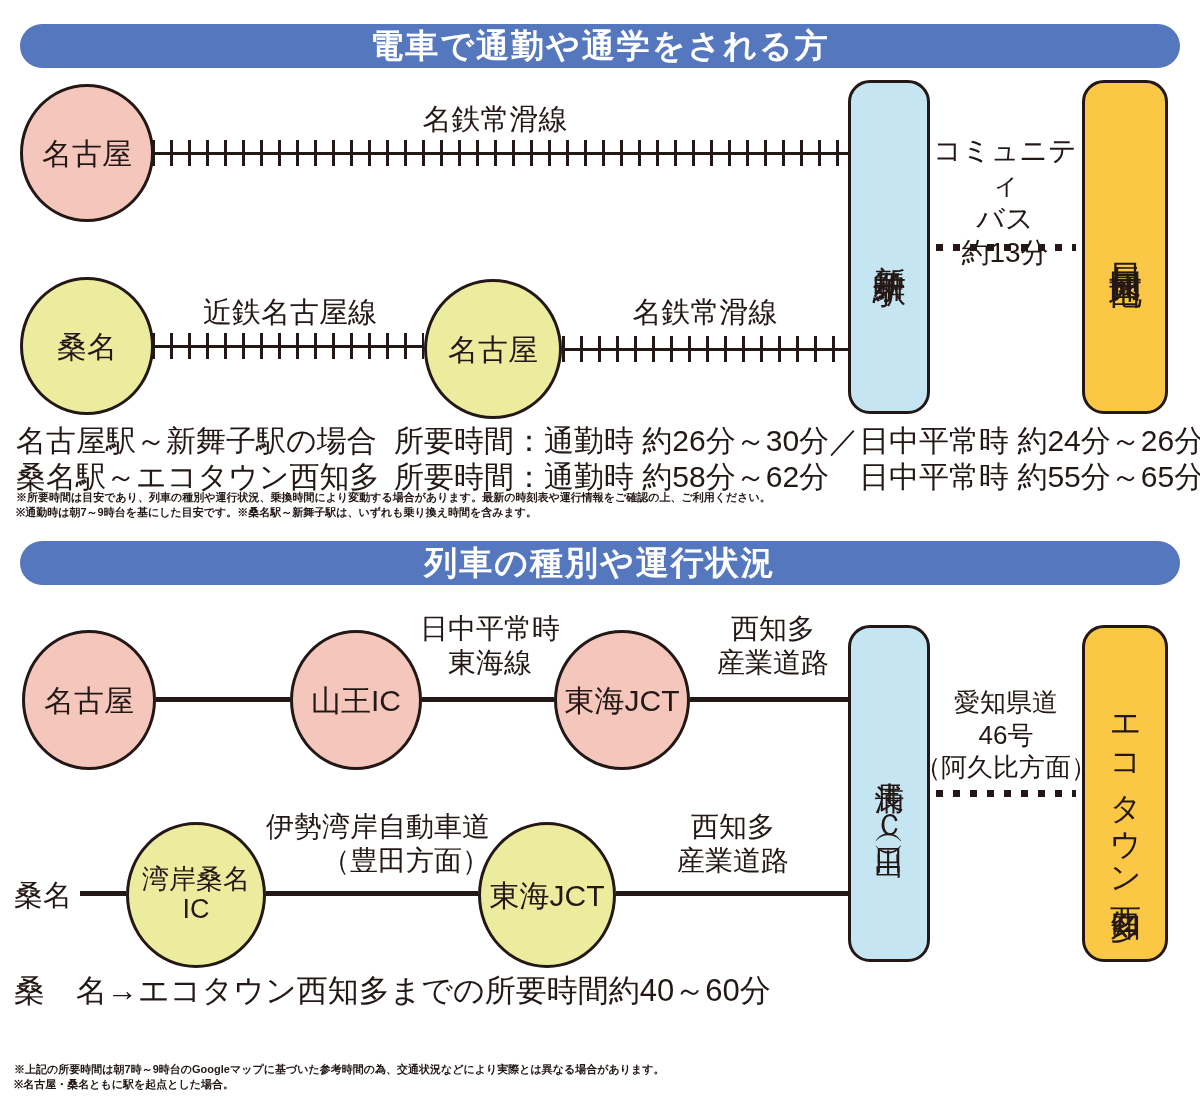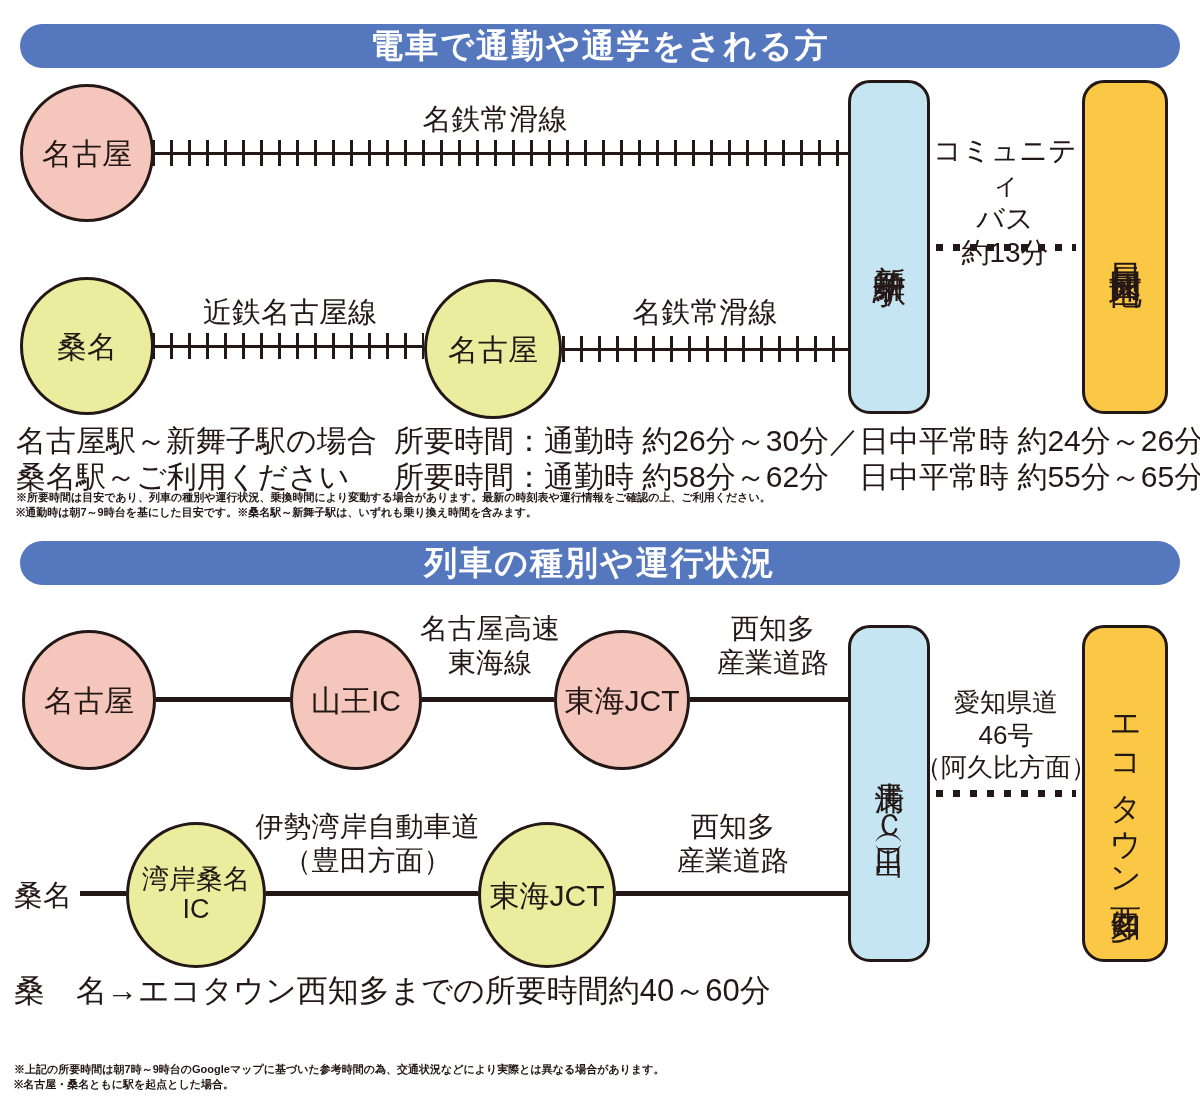--- a/index.html
+++ b/index.html
@@ -62,49 +62,49 @@
   <div class="vbox orange" style="left:1082px;top:80px;width:86px;height:334px;font-size:33px;">日長団地西</div>
 
   <div class="node lime" style="left:20px;top:277px;width:134px;height:138px;">桑名</div>
   <div class="rail" style="left:152px;top:333px;width:272px;"></div>
   <div class="lbl" style="left:190px;top:295px;width:200px;font-size:29px;">近鉄名古屋線</div>
   <div class="node lime" style="left:424px;top:279px;width:138px;height:140px;">名古屋</div>
   <div class="rail" style="left:562px;top:336px;width:286px;"></div>
   <div class="lbl" style="left:610px;top:295px;width:190px;font-size:29px;">名鉄常滑線</div>
 
   <div class="sumline" style="left:16px;top:421px;"><span class="case">名古屋駅～新舞子駅の場合</span><span>所要時間：通勤時 約26分～30分／日中平常時 約24分～26分</span></div>
-  <div class="sumline" style="left:16px;top:457px;"><span class="case">桑名駅～ご利用ください</span><span>所要時間：通勤時 約58分～62分　日中平常時 約55分～65分</span></div>
+  <div class="sumline" style="left:16px;top:457px;"><span class="case">桑名駅～エコタウン西知多</span><span>所要時間：通勤時 約58分～62分　日中平常時 約55分～65分</span></div>
   <div class="notes" style="left:16px;top:490px;width:1170px;">※所要時間は目安であり、列車の種別や運行状況、乗換時間により変動する場合があります。最新の時刻表や運行情報をご確認の上、ご利用ください。
 ※通勤時は朝7～9時台を基にした目安です。※桑名駅～新舞子駅は、いずれも乗り換え時間を含みます。</div>
 
   <div class="banner" style="top:541px;">列車の種別や運行状況</div>
 
   <div class="node pink" style="left:22px;top:630px;width:134px;height:140px;">名古屋</div>
   <div class="road" style="left:156px;top:697px;width:134px;"></div>
   <div class="node pink" style="left:290px;top:630px;width:132px;height:140px;">山王IC</div>
   <div class="road" style="left:422px;top:697px;width:132px;"></div>
-  <div class="lbl" style="left:395px;top:612px;width:190px;">名古屋高速
+  <div class="lbl" style="left:395px;top:612px;width:190px;">日中平常時
 東海線</div>
   <div class="node pink" style="left:554px;top:630px;width:136px;height:140px;">東海JCT</div>
   <div class="road" style="left:690px;top:697px;width:158px;"></div>
   <div class="lbl" style="left:688px;top:612px;width:170px;">西知多
 産業道路</div>
 
   <div class="vbox blue" style="left:848px;top:625px;width:82px;height:337px;font-size:30px;letter-spacing:1px;">長浦ＩＣ（出口）</div>
   <div class="lbl" style="left:906px;top:686px;width:200px;font-size:26px;line-height:1.25;">愛知県道
 46号
 （阿久比方面）</div>
   <div class="dots" style="left:936px;top:790px;width:140px;"></div>
   <div class="vbox orange" style="left:1082px;top:625px;width:86px;height:337px;font-size:31px;letter-spacing:2px;">エコタウン西知多</div>
 
   <div class="plain-node" style="left:14px;top:876px;">桑名</div>
   <div class="road" style="left:80px;top:891px;width:46px;"></div>
   <div class="node lime" style="left:126px;top:822px;width:140px;height:146px;font-size:27px;">湾岸桑名IC</div>
   <div class="road" style="left:266px;top:891px;width:212px;"></div>
-  <div class="lbl" style="left:245px;top:810px;width:245px;">伊勢湾岸自動車道
+  <div class="lbl" style="left:245px;top:810px;width:245px;text-align:right;">伊勢湾岸自動車道
 （豊田方面）</div>
   <div class="node lime" style="left:478px;top:822px;width:138px;height:146px;">東海JCT</div>
   <div class="road" style="left:616px;top:891px;width:232px;"></div>
   <div class="lbl" style="left:648px;top:810px;width:170px;">西知多
 産業道路</div>
 
   <div class="car-sum" style="left:14px;top:970px;">桑　名→エコタウン西知多までの所要時間約40～60分</div>
   <div class="notes" style="left:14px;top:1062px;width:1170px;">※上記の所要時間は朝7時～9時台のGoogleマップに基づいた参考時間の為、交通状況などにより実際とは異なる場合があります。
 ※名古屋・桑名ともに駅を起点とした場合。</div>
 

